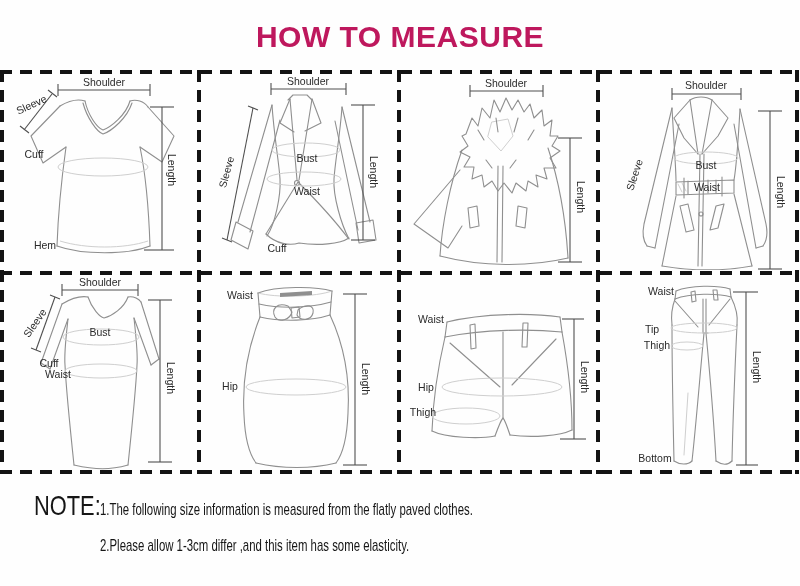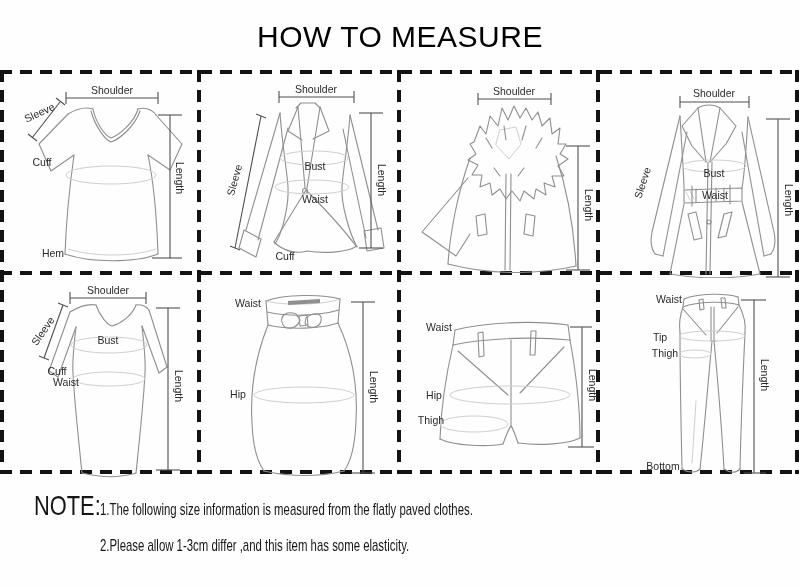--- a/index.html
+++ b/index.html
@@ -2,28 +2,28 @@
 <html><head>
 <meta charset="utf-8">
 <style>
   html,body{margin:0;padding:0;background:#ffffff;}
   .page{
     position:relative;width:800px;height:586px;background:#fefefe;overflow:hidden;
     font-family:"Liberation Sans",sans-serif;color:#111;
   }
   .title{
     position:absolute;top:20px;left:0;width:800px;text-align:center;
-    font-size:30px;font-weight:400;letter-spacing:.5px;color:#000000;margin:0;
+    font-size:30px;font-weight:700;letter-spacing:.5px;color:#be185d;margin:0;
   }
   
   .hdash{position:absolute;left:0;width:800px;height:4px;
     background:repeating-linear-gradient(90deg,#131313 0 12px,transparent 12px 20px);}
   .vdash{position:absolute;top:70px;height:404px;width:4px;
     background:repeating-linear-gradient(180deg,#131313 0 12px,transparent 12px 20px);}
-  .panel{position:absolute;width:200px;height:196px;margin:8px;padding:0;text-align:center;}
+  .panel{position:absolute;width:200px;height:196px;margin:0;padding:0;text-align:center;}
   svg{display:block;}
   .g{stroke:#8f8f8f;fill:none;stroke-width:1.1;stroke-linecap:round;stroke-linejoin:round;}
   .lt{stroke:#cfcfcf;fill:none;stroke-width:1;}
   .m{stroke:#4f4f4f;fill:none;stroke-width:1.1;}
   .lbl{font-family:"Liberation Sans",sans-serif;font-size:10.5px;fill:#2a2a2a;text-anchor:middle;}
   .slot{fill:#8f8f8f;stroke:none;}
   
   .note-label{
     position:absolute;left:34px;top:490px;font-size:28px;color:#161616;
     transform:scaleX(.78);transform-origin:0 50%;white-space:nowrap;

